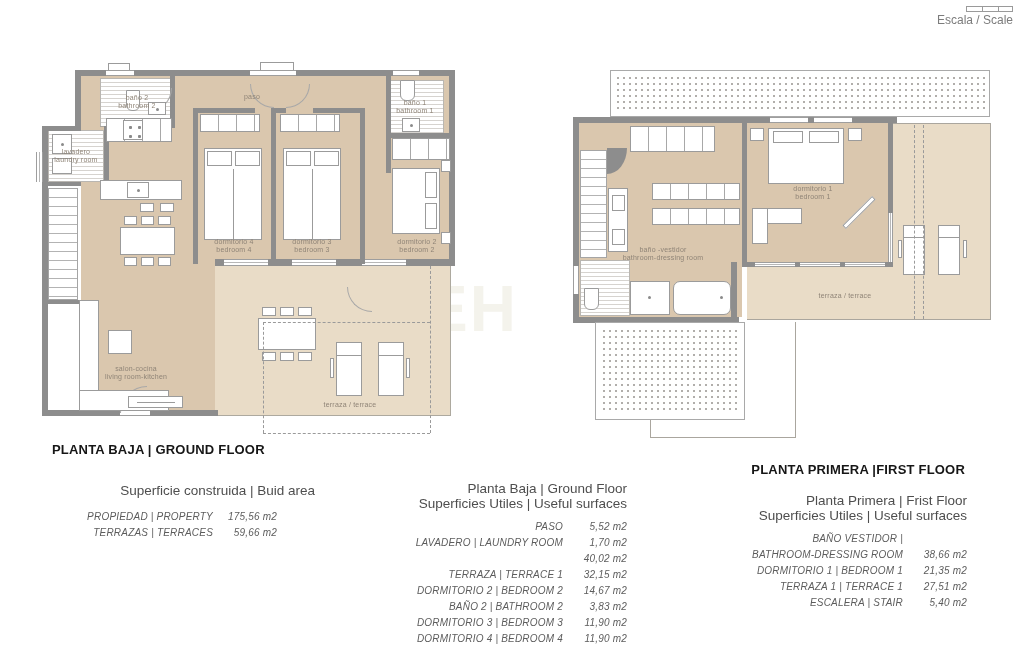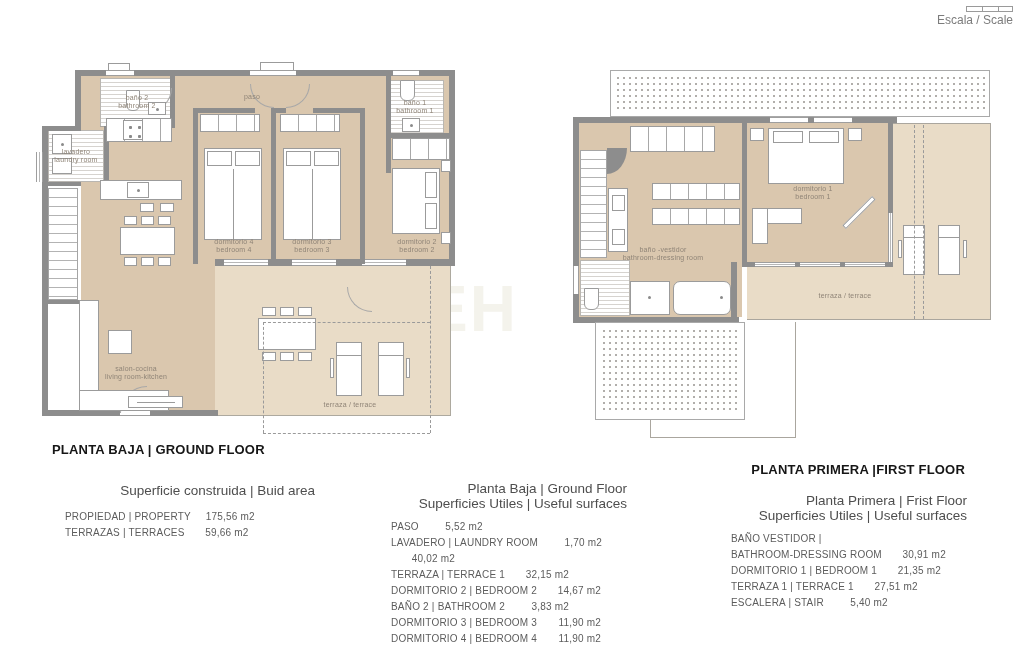--- a/index.html
+++ b/index.html
@@ -26,21 +26,21 @@
   .pillow{position:absolute;background:#fff;border:1px solid #9b9b9b;box-sizing:border-box;}
   .stove{background-image:radial-gradient(circle,#8a8a8a 1.3px,transparent 1.8px);background-size:9px 9px;background-position:2px 2px;}
   .dot{position:absolute;width:3px;height:3px;border-radius:50%;background:#8a8a8a;}
   
   .rlabel{position:absolute;font-size:7px;line-height:8px;color:#8f8477;text-align:center;letter-spacing:.2px;}
   .ptitle{position:absolute;font-size:13px;font-weight:bold;color:#161616;letter-spacing:.2px;}
   
   .tbl{position:absolute;}
   .thead{font-size:13.5px;color:#4e4e4e;text-align:right;line-height:15px;}
   .trows{margin-top:12px;}
-  .trow{display:flex;justify-content:flex-start;font-size:10px;color:#5c5c5c;height:16px;line-height:13px;letter-spacing:.2px;}
+  .trow{display:flex;justify-content:flex-end;font-size:10px;color:#5c5c5c;height:16px;line-height:13px;letter-spacing:.2px;font-style:italic;}
   .trow.b{font-weight:bold;color:#3a3a3a;}
   .tvalue{text-align:right;min-width:64px;}
   
   .scalebar{position:absolute;width:47px;height:6px;border:1px solid #9a9a9a;background:#fff;box-sizing:border-box;}
   .scalebar i{position:absolute;top:0;bottom:0;width:1px;background:#9a9a9a;}
   .scaletxt{position:absolute;font-size:12px;color:#7c7c7c;text-align:right;}
   .wm{position:absolute;font-size:64px;font-weight:bold;color:#eceade;opacity:.55;letter-spacing:2px;}
 </style>
 </head>
 <body>
@@ -342,21 +342,21 @@
       <div>Planta Primera | Frist Floor</div>
       <div>Superficies Utiles | Useful surfaces</div>
     </div>
     <div class="trows" style="margin-top:9px;">
         <div class="trow">
           <span class="tlabel">BAÑO VESTIDOR |</span>
           <span class="tvalue"></span>
         </div>
         <div class="trow">
           <span class="tlabel">BATHROOM-DRESSING ROOM</span>
-          <span class="tvalue">30,91 m2</span>
+          <span class="tvalue">38,66 m2</span>
         </div>
         <div class="trow">
           <span class="tlabel">DORMITORIO 1 | BEDROOM 1</span>
           <span class="tvalue">21,35 m2</span>
         </div>
         <div class="trow">
           <span class="tlabel">TERRAZA 1 | TERRACE 1</span>
           <span class="tvalue">27,51 m2</span>
         </div>
         <div class="trow">

